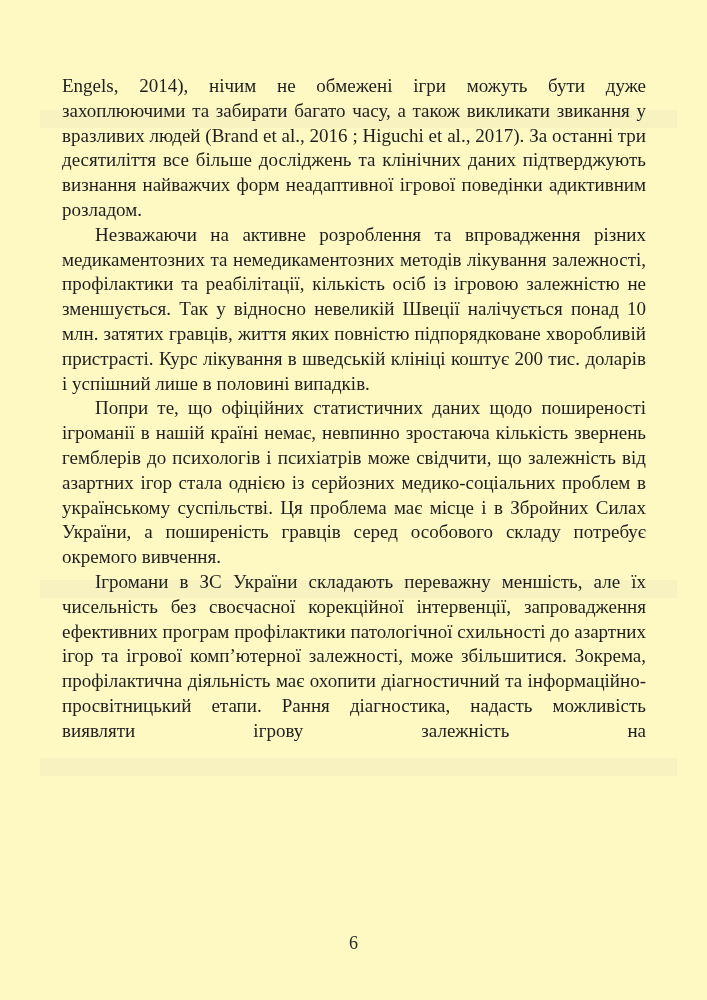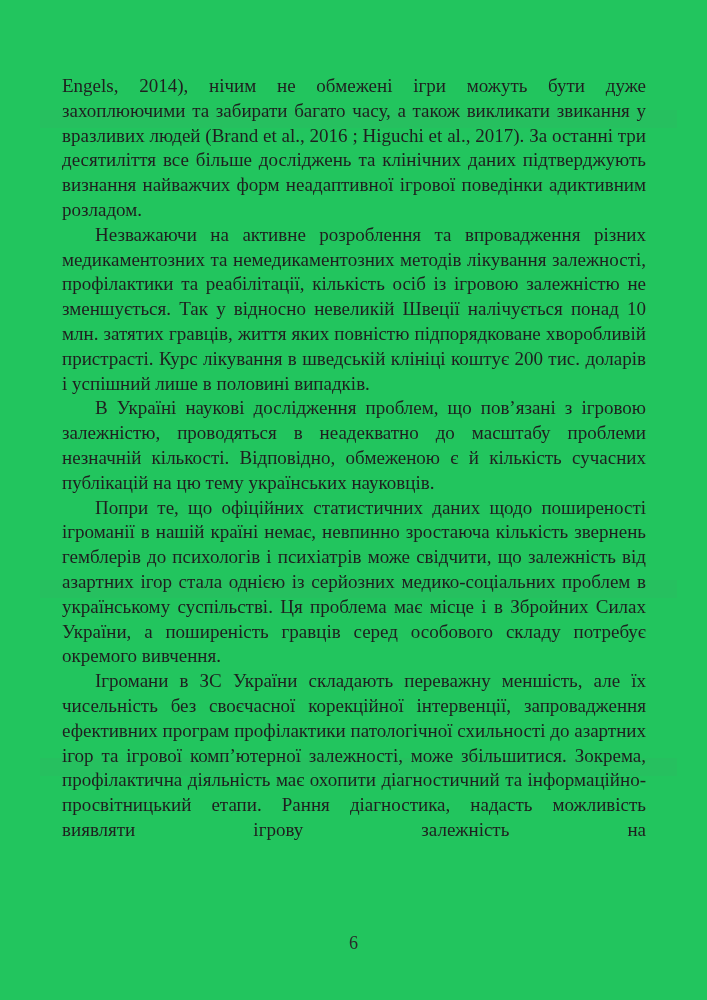--- a/index.html
+++ b/index.html
@@ -5,21 +5,21 @@
   html, body {
     margin: 0;
     padding: 0;
     background: #e8e8e8;
   }
   .page {
     position: relative;
     width: 707px;
     height: 1000px;
     margin: 0 auto;
-    background: #22c55e;
+    background: #fef9c3;
     overflow: hidden;
     font-family: "Liberation Serif", "DejaVu Serif", serif;
     color: #1f1f1f;
   }
   .text-block {
     position: absolute;
     left: 62px;
     top: 74px;
     width: 584px;
     font-size: 19px;
@@ -65,20 +65,19 @@
 
 <div class="page">
 
   <div class="scan-band b1"></div>
   <div class="scan-band b2"></div>
   <div class="scan-band b3"></div>
 
   <div class="text-block">
     <p class="para">Engels, 2014), нічим не обмежені ігри можуть бути дуже захоплюючими та забирати багато часу, а також викликати звикання у вразливих людей (Brand et al., 2016 ; Higuchi et al., 2017). За останні три десятиліття все більше досліджень та клінічних даних підтверджують визнання найважчих форм неадаптивної ігрової поведінки адиктивним розладом.</p>
     <p class="para indent">Незважаючи на активне розроблення та впровадження різних медикаментозних та немедикаментозних методів лікування залежності, профілактики та реабілітації, кількість осіб із ігровою залежністю не зменшується. Так у відносно невеликій Швеції налічується понад 10 млн. затятих гравців, життя яких повністю підпорядковане хворобливій пристрасті. Курс лікування в шведській клініці коштує 200 тис. доларів і успішний лише в половині випадків.</p>
-    <p class="para indent">В Україні наукові дослідження проблем, що пов’язані з ігровою залежністю, проводяться в неадекватно до масштабу проблеми незначній кількості. Відповідно, обмеженою є й кількість сучасних публікацій на цю тему українських науковців.</p>
     <p class="para indent">Попри те, що офіційних статистичних даних щодо поширеності ігроманії в нашій країні немає, невпинно зростаюча кількість звернень гемблерів до психологів і психіатрів може свідчити, що залежність від азартних ігор стала однією із серйозних медико-соціальних проблем в українському суспільстві. Ця проблема має місце і в Збройних Силах України, а поширеність гравців серед особового складу потребує окремого вивчення.</p>
     <p class="para indent stretch-last">Ігромани в ЗС України складають переважну меншість, але їх чисельність без своєчасної корекційної інтервенції, запровадження ефективних програм профілактики патологічної схильності до азартних ігор та ігрової комп’ютерної залежності, може збільшитися. Зокрема, профілактична діяльність має охопити діагностичний та інформаційно-просвітницький етапи. Рання діагностика, надасть можливість виявляти ігрову залежність на</p>
   </div>
 
   <div class="page-number">6</div>
 
 </div>
 
 </body></html>

